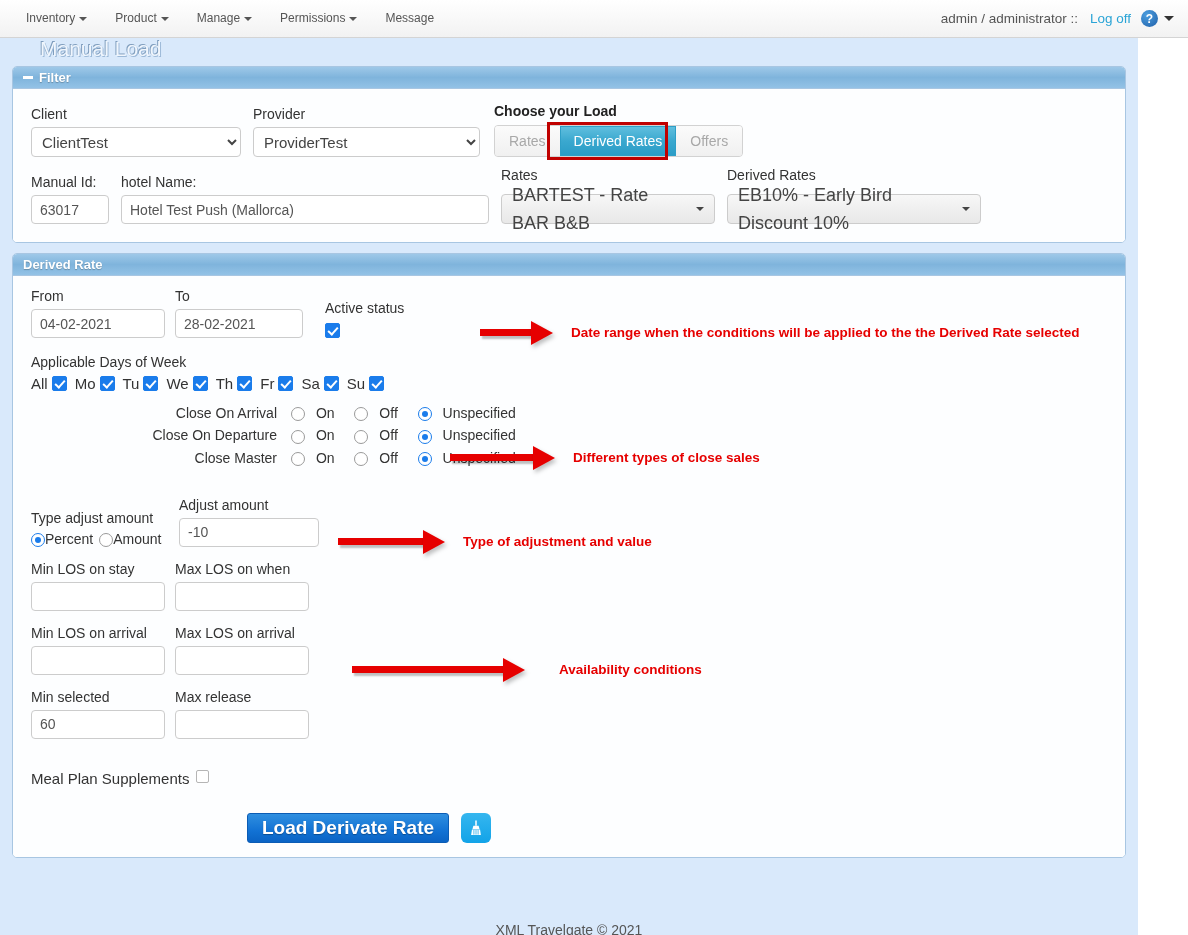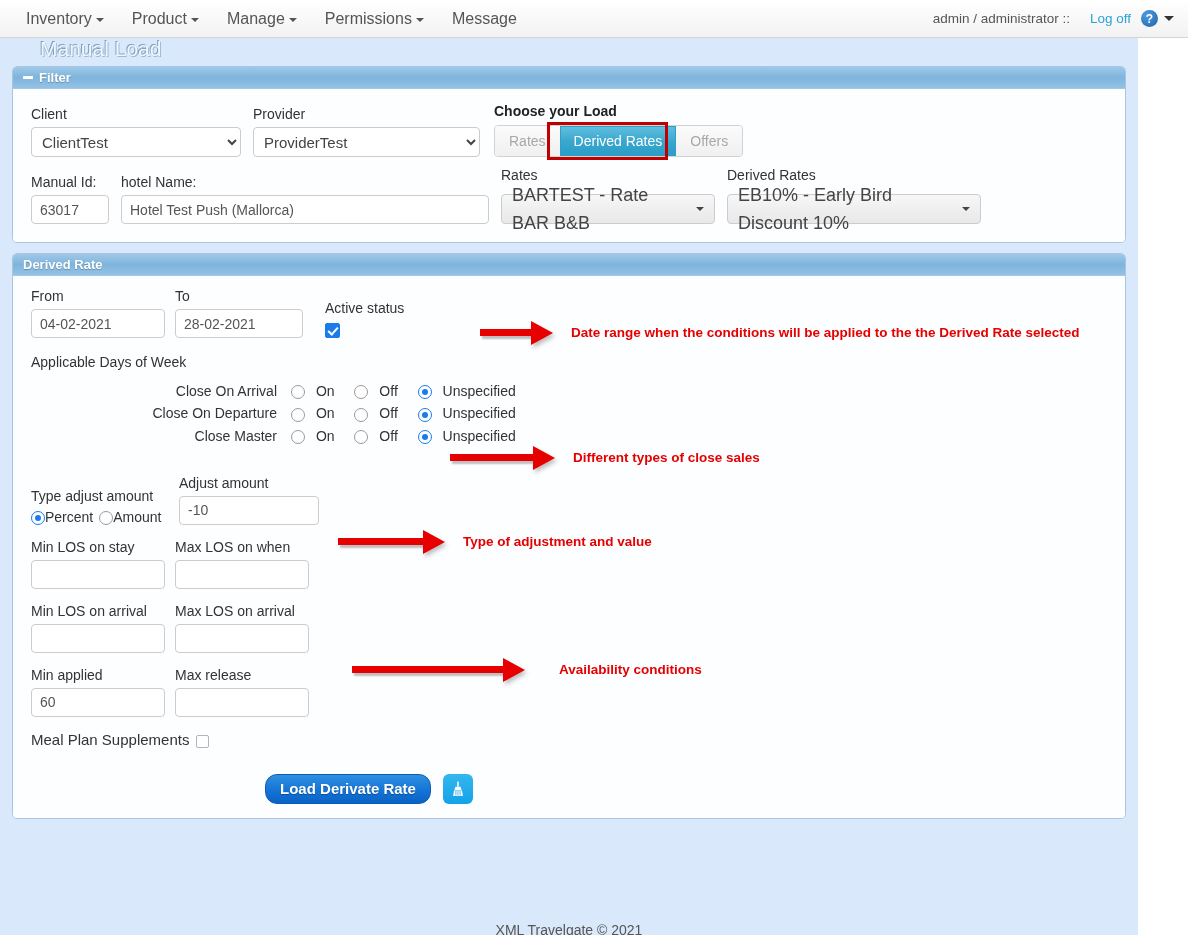--- a/index.html
+++ b/index.html
@@ -17,35 +17,35 @@
   
   .navbar {
     position: absolute; top: 0; left: 0; width: 1188px; height: 38px;
     background: linear-gradient(to bottom, #ffffff 0%, #f2f2f2 100%);
     border-bottom: 1px solid #d4d4d4;
     display: flex; align-items: center;
     z-index: 10;
   }
   .nav-left { display: flex; align-items: center; padding-left: 12px; }
   .nav-item {
-    font-size: 16px; color: #555; padding: 0 14px; line-height: 37px;
+    font-size: 12px; color: #555; padding: 0 14px; line-height: 37px;
     cursor: pointer; white-space: nowrap;
   }
   .caret {
     display: inline-block; width: 0; height: 0; margin-left: 4px;
     vertical-align: middle;
     border-left: 4px solid transparent; border-right: 4px solid transparent;
     border-top: 4px solid #555;
   }
   .nav-right {
     margin-left: auto; display: flex; align-items: center;
     padding-right: 14px; font-size: 13.5px; color: #555;
   }
   .nav-right .user { white-space: pre; }
-  .nav-right .logoff { color: #2aa4d6; cursor: pointer; margin-left: 20px; }
+  .nav-right .logoff { color: #2aa4d6; cursor: pointer; margin-left: 12px; }
   .help-badge {
     display: inline-flex; align-items: center; justify-content: center;
     width: 17px; height: 17px; border-radius: 50%;
     background: radial-gradient(circle at 35% 30%, #4c9fe0, #1f5fa8);
     color: #fff; font-size: 12px; font-weight: bold;
     margin-left: 10px; cursor: pointer;
   }
   .caret-dark {
     display: inline-block; width: 0; height: 0; margin-left: 6px;
     border-left: 5px solid transparent; border-right: 5px solid transparent;
@@ -185,28 +185,28 @@
 
   .adj-row { display: flex; align-items: flex-end; margin-top: 28px; }
   .adj-type { width: 148px; }
   .adj-type .opts { font-size: 14px; color: #333; white-space: nowrap; }
   .adj-type .opts label { margin-right: 2px; }
 
   .grid2 { display: flex; margin-top: 14px; }
   .grid2 .cell { width: 134px; margin-right: 10px; }
   .grid2 .cell .txt { width: 134px; }
 
-  .meal { margin-top: 14px; font-size: 15px; color: #333; display: flex; align-items: flex-end; }
+  .meal { margin-top: 31px; font-size: 15px; color: #333; display: flex; align-items: flex-start; }
   .meal .chk { margin-left: 7px; width: 13px; height: 13px; }
 
   .actions { display: flex; justify-content: center; align-items: center; margin-top: 26px; gap: 12px; padding-right: 400px;}
   .btn-primary {
     background: linear-gradient(to bottom,#2f8fe0 0%, #1272d4 60%, #0a63c4 100%);
-    border: 1px solid #0b5cb5; border-radius: 12px;
-    color: #fff; font-size: 15px; font-weight: bold;
+    border: 1px solid #0b5cb5; border-radius: 3px;
+    color: #fff; font-size: 19px; font-weight: bold;
     padding: 0 14px; height: 30px; line-height: 28px; cursor: pointer;
     font-family: "Liberation Sans", sans-serif;
     text-shadow: 0 1px 1px rgba(0,0,0,.3);
   }
   .btn-icon {
     width: 30px; height: 30px; border-radius: 6px; border: none;
     background: linear-gradient(to bottom,#35b6ef 0%, #12a3e8 100%);
     cursor: pointer; display: inline-flex; align-items: center; justify-content: center;
     padding: 0;
   }
@@ -342,20 +342,38 @@
           <input class="txt" style="width: 128px;" value="28-02-2021">
         </div>
         <div>
           <label class="lbl">Active status</label>
           <input type="checkbox" class="chk" checked="" style="">
         </div>
       </div>
 
       <div style="margin-top:16px;">
         <div class="lbl">Applicable Days of Week</div>
+        <div class="days">
+          <span>All</span>
+          <input type="checkbox" class="chk" checked="" style="">
+          <span>Mo</span>
+          <input type="checkbox" class="chk" checked="" style="">
+          <span>Tu</span>
+          <input type="checkbox" class="chk" checked="" style="">
+          <span>We</span>
+          <input type="checkbox" class="chk" checked="" style="">
+          <span>Th</span>
+          <input type="checkbox" class="chk" checked="" style="">
+          <span>Fr</span>
+          <input type="checkbox" class="chk" checked="" style="">
+          <span>Sa</span>
+          <input type="checkbox" class="chk" checked="" style="">
+          <span>Su</span>
+          <input type="checkbox" class="chk" checked="" style="">
+        </div>
       </div>
 
       <table class="close-table">
         <tbody>
             <tr>
           <td class="name" style="width:260px">Close On Arrival</td>
           <td class="opt">
             <input type="radio" class="radio" name="coa" style="">
             <label>On</label>
             <input type="radio" class="radio" name="coa" style="">
@@ -420,21 +438,21 @@
           <input class="txt" value="" style="">
         </div>
         <div class="cell">
           <div class="lbl">Max LOS on arrival</div>
           <input class="txt" value="" style="">
         </div>
       </div>
 
       <div class="grid2">
         <div class="cell">
-          <div class="lbl">Min applied</div>
+          <div class="lbl">Min selected</div>
           <input class="txt" value="60" style="">
         </div>
         <div class="cell">
           <div class="lbl">Max release</div>
           <input class="txt" value="" style="">
         </div>
       </div>
 
       <div class="meal">
         <span>Meal Plan Supplements</span>

